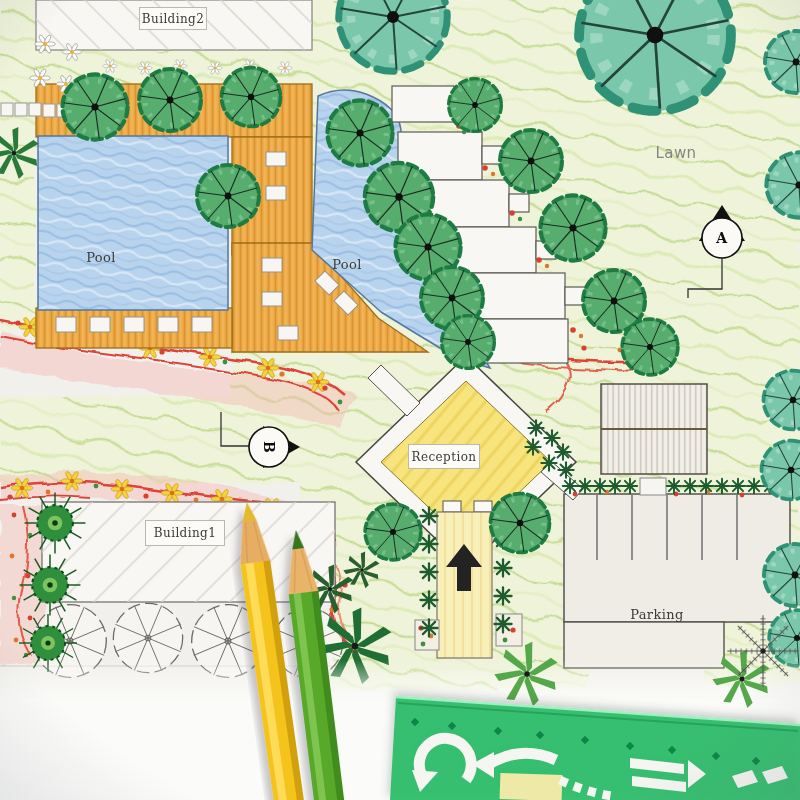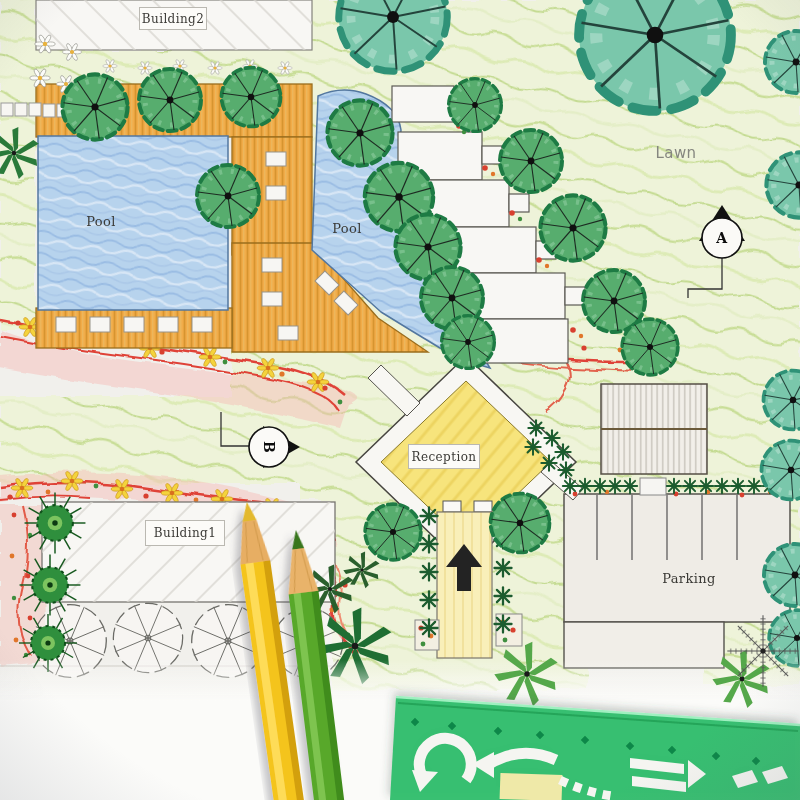--- a/index.html
+++ b/index.html
@@ -2,21 +2,21 @@
 <html><head>
 <meta charset="utf-8">
 <style>
   html,body{margin:0;padding:0;background:#ddd;}
   .stage{position:relative;width:800px;height:800px;overflow:hidden;background:#f1f0ec;
          font-family:"DejaVu Serif", serif;}
   .stage svg{position:absolute;left:0;top:0;}
   .lbl{position:absolute;display:flex;align-items:center;justify-content:center;
        color:#3b3a36;letter-spacing:.4px;white-space:nowrap;}
   .box{background:#fcfbf8;border:1px solid #bab8b1;font-size:12px;}
-  .plain{background:transparent;font-size:13px;}
+  .plain{background:transparent;font-size:13px;margin-top:36px;}
   .lawn-lbl{font-family:"DejaVu Sans",sans-serif;color:#85867f;font-size:15px;align-items:flex-end;}
   .marker{font-weight:bold;font-size:14px;color:#0d0d0d;}
   .rot90{transform:rotate(90deg);}
 </style>
 </head>
 <body>
 
 <div class="stage">
 <svg width="800" height="800" viewBox="0 0 800 800">
 <defs>
@@ -583,21 +583,21 @@
     </div>
 <div class="lbl lawn-lbl" style="left:648px;top:142px;width:56px;height:20px">
       <span>Lawn</span>
     </div>
 <div class="lbl box" style="left:408px;top:444px;width:70px;height:23px">
       <span>Reception</span>
     </div>
 <div class="lbl box" style="left:145px;top:520px;width:78px;height:24px">
       <span>Building1</span>
     </div>
-<div class="lbl plain" style="left:659px;top:569px;width:60px;height:18px">
+<div class="lbl plain" style="left:627px;top:569px;width:60px;height:18px">
       <span>Parking</span>
     </div>
 <div class="lbl marker" style="left:714px;top:230px;width:16px;height:16px">
       <span>A</span>
     </div>
 <div class="lbl marker" style="left:261px;top:439px;width:16px;height:16px">
       <span class="rot90">B</span>
     </div>
 </div>
 

